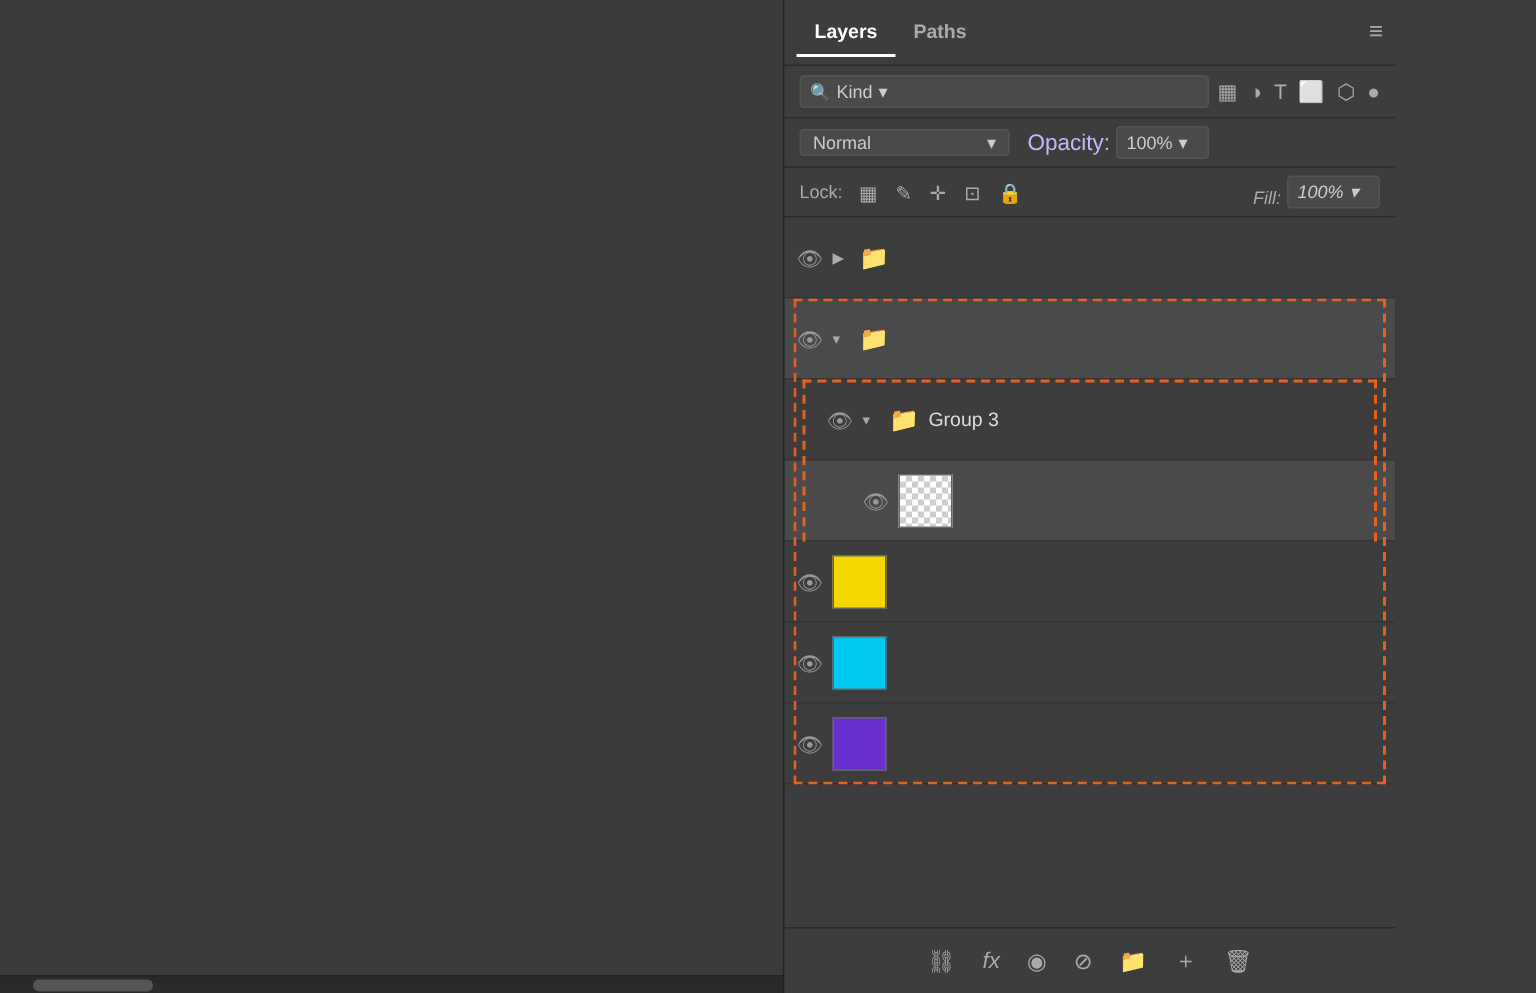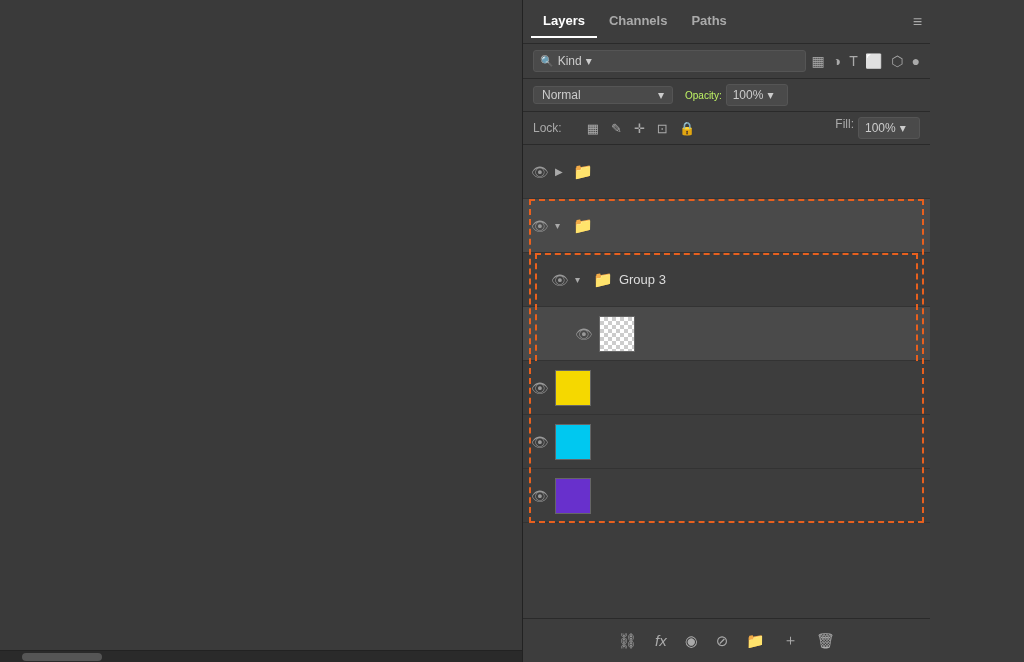--- a/index.html
+++ b/index.html
@@ -160,22 +160,22 @@
     }
 
     .opacity-section {
       display: flex;
       align-items: center;
       gap: 4px;
       margin-left: 4px;
     }
 
     .opacity-label {
-      color: #bef264;
-      font-size: 10px;
+      color: #c4b5fd;
+      font-size: 15px;
     }
 
     .opacity-value {
       display: flex;
       align-items: center;
       background: #4a4a4a;
       border: 1px solid #555;
       border-radius: 3px;
       padding: 3px 6px;
       color: #ccc;
@@ -192,35 +192,36 @@
       padding: 5px 10px;
       gap: 6px;
       background: #3d3d3d;
       border-bottom: 1px solid #2a2a2a;
       flex-shrink: 0;
     }
 
     .lock-label {
       color: #aaa;
       font-size: 12px;
-      margin-right: 16px;
+      margin-right: 2px;
     }
 
     .lock-icon {
       color: #aaa;
       font-size: 13px;
       cursor: pointer;
       padding: 1px 3px;
     }
 
     .fill-section {
       display: flex;
-      align-items: flex-start;
+      align-items: flex-end;
       gap: 4px;
       margin-left: auto;
+      font-style: italic;
     }
 
     .fill-label {
       color: #aaa;
       font-size: 12px;
     }
 
     .fill-value {
       display: flex;
       align-items: center;
@@ -380,21 +381,20 @@
   <div class="canvas-main"></div>
   <div class="canvas-scrollbar">
     <div class="scrollbar-thumb"></div>
   </div>
 </div>
 
 <div class="panel">
 
   <div class="panel-tabs">
     <div class="panel-tab active">Layers</div>
-    <div class="panel-tab">Channels</div>
     <div class="panel-tab">Paths</div>
     <div class="panel-menu-icon">≡</div>
   </div>
 
   <div class="filter-row">
     <div class="filter-select">
       <span class="search-icon">🔍</span>
       <span>Kind</span>
       <span>▾</span>
     </div>

